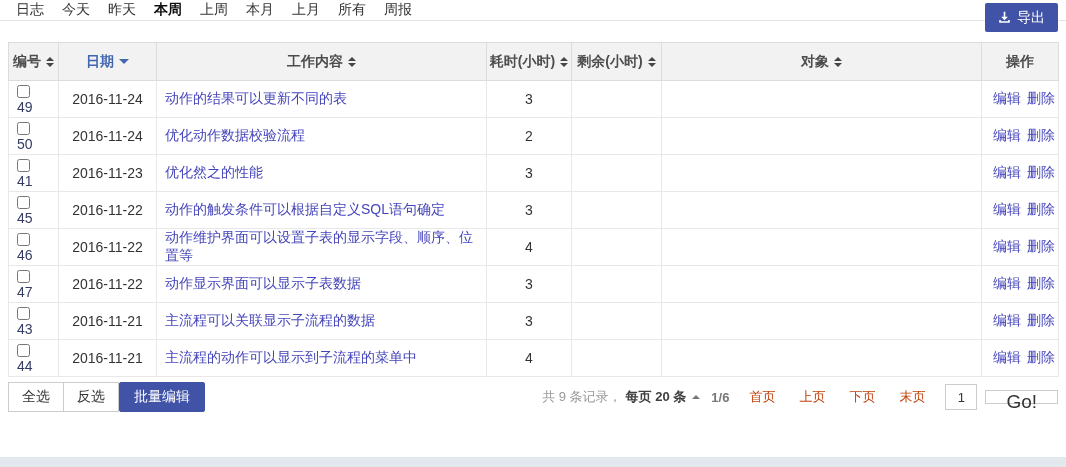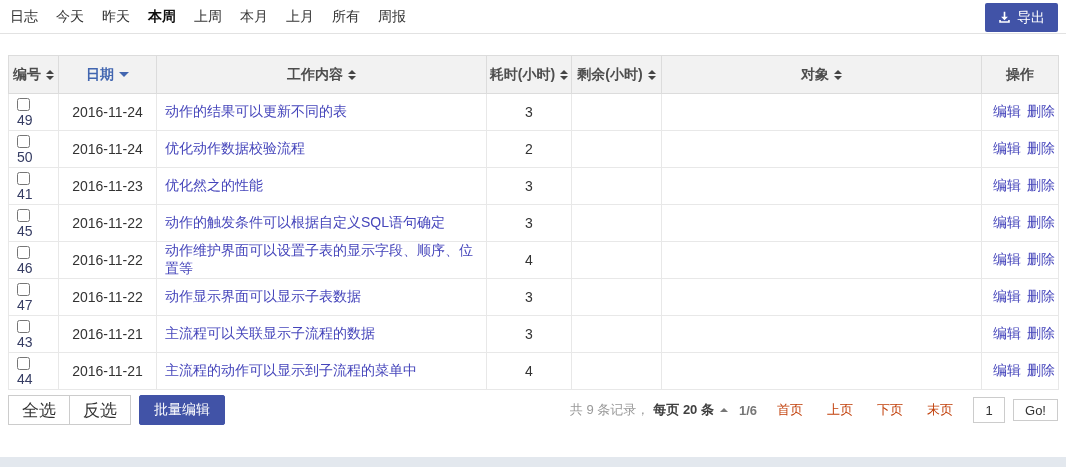--- a/index.html
+++ b/index.html
@@ -5,22 +5,22 @@
   * { box-sizing: border-box; }
   html,body { margin:0; padding:0; }
   body {
     width:1066px; height:467px; overflow:hidden;
     font-family:"Liberation Sans","DejaVu Sans",sans-serif;
     font-size:14px; color:#333; background:#fff;
     display:flex; flex-direction:column;
   }
   
   .navbar {
-    height:34px; border-bottom:1px solid #e2e2e2;
-    display:flex; align-items:center; padding:0 10px; position:relative;
+    height:21px; border-bottom:1px solid #e2e2e2;
+    display:flex; align-items:center; padding:0 16px; position:relative;
     flex:0 0 auto; background:#fff;
   }
   .nav-tabs { display:flex; gap:18px; align-items:center; }
   .nav-item { color:#333; text-decoration:none; cursor:pointer; }
   .nav-item.active { font-weight:bold; color:#111; }
   .export-btn {
     position:absolute; right:8px; top:3px; height:29px;
     background:#4153a7; color:#fff; border:none; border-radius:2px;
     padding:0 13px; font-size:14px; display:flex; align-items:center; gap:6px;
     cursor:pointer; font-family:inherit;
@@ -49,39 +49,39 @@
   .caret-down { display:inline-block; vertical-align:middle; margin-left:5px; width:0; height:0; border-left:5px solid transparent; border-right:5px solid transparent; border-top:5px solid #4266b0; }
   .caret-up-sm { display:inline-block; vertical-align:middle; margin:0 5px 0 2px; width:0; height:0; border-left:4px solid transparent; border-right:4px solid transparent; border-bottom:4px solid #777; }
   
   .footer {
     margin:4px 8px 0 8px; flex:0 0 auto;
     display:flex; align-items:center; justify-content:space-between; height:32px;
   }
   .footer-left { display:flex; align-items:center; }
   .btn-plain {
     background:#fff; border:1px solid #ccc; color:#333; height:30px;
-    padding:0 13px; font-size:17px; cursor:pointer; font-family:inherit;
+    padding:0 13px; font-size:14px; cursor:pointer; font-family:inherit;
   }
   .btn-plain + .btn-plain { margin-left:-1px; }
   .btn-primary {
     background:#4153a7; border:1px solid #4153a7; color:#fff; height:30px;
-    padding:0 14px; font-size:14px; margin-left:8px; cursor:pointer;
+    padding:0 14px; font-size:14px; margin-left:0; cursor:pointer;
     border-radius:2px; font-family:inherit;
   }
   .pager { display:flex; align-items:center; color:#999; font-size:13px; gap:4px; }
   .pager .bold { color:#404040; font-weight:bold; }
   .pager .page-info { color:#777; font-weight:bold; margin:0 6px 0 2px; }
   .pager a { color:#c2410c; text-decoration:none; cursor:pointer; margin:0 10px; }
   .page-input {
     width:32px; height:26px; border:1px solid #ccc; text-align:center;
     font-size:13px; margin:0 4px 0 6px; font-family:inherit; color:#333;
   }
   .go-btn {
-    height:22px; background:#fff; border:1px solid #ccc; color:#333;
-    padding:0 11px; font-size:13px; cursor:pointer; font-family:inherit;
+    height:14px; background:#fff; border:1px solid #ccc; color:#333;
+    padding:0 20px; font-size:19px; cursor:pointer; font-family:inherit;
   }
   .bottom-strip { margin-top:auto; height:10px; background:#e3e8ee; flex:0 0 auto; }
 </style>
 </head>
 <body>
 
 <div class="navbar">
   <div class="nav-tabs">
       <a href="#" class="nav-item">日志</a>
       <a href="#" class="nav-item">今天</a>

